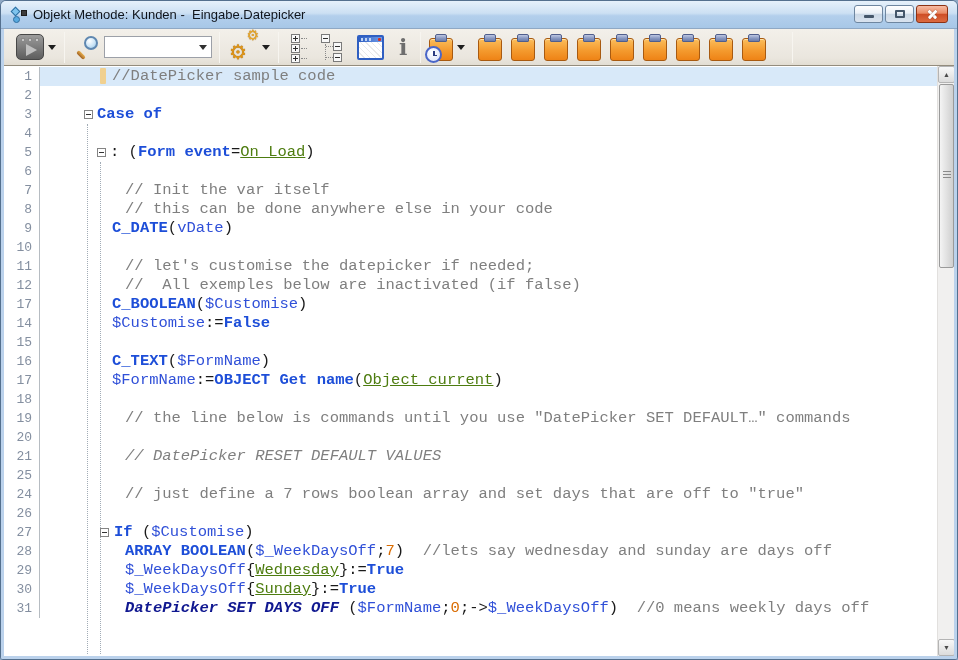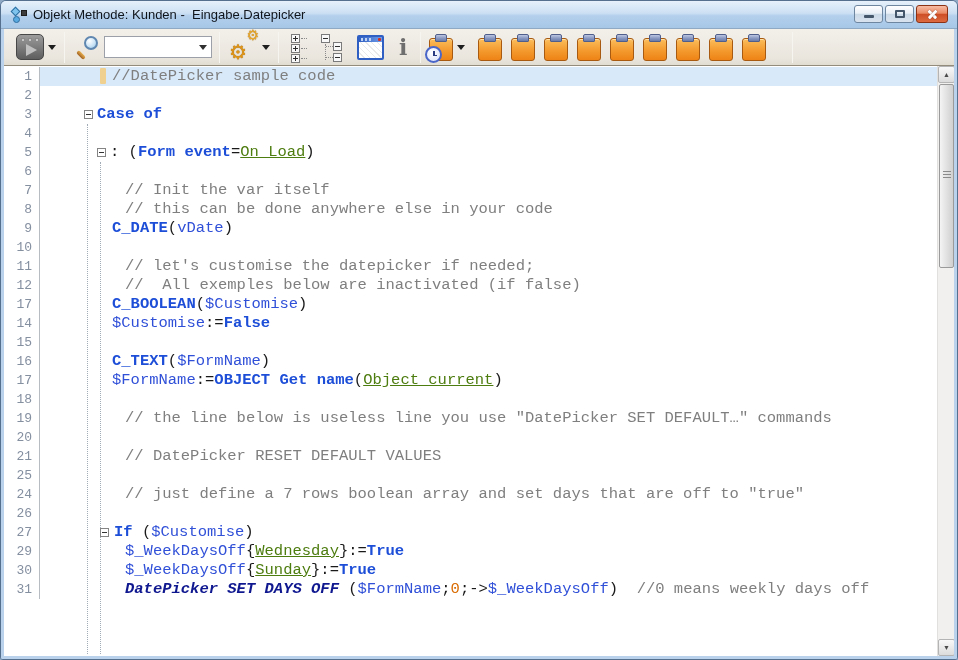--- a/index.html
+++ b/index.html
@@ -343,45 +343,49 @@
           <div class="line">
             <div class="num">17</div>
             <div class="code" style="padding-left: 72px;"><span class="tok-v">$FormName</span><span class="tok-p">:=</span><span class="tok-k">OBJECT Get name</span><span class="tok-p">(</span><span class="tok-u">Object current</span><span class="tok-p">)</span></div>
           </div>
           <div class="line">
             <div class="num">18</div>
             <div class="code" style="padding-left: 0px;"></div>
           </div>
           <div class="line">
             <div class="num">19</div>
-            <div class="code" style="padding-left: 85px;"><span class="tok-c">// the line below is useless line you use "DatePicker SET DEFAULT…" commands</span></div>
+            <div class="code" style="padding-left: 85px;"><span class="tok-c">// the line below is commands until you use "DatePicker SET DEFAULT…" commands</span></div>
           </div>
           <div class="line">
             <div class="num">20</div>
             <div class="code" style="padding-left: 0px;"></div>
           </div>
           <div class="line">
             <div class="num">21</div>
-            <div class="code" style="padding-left: 85px;"><span class="tok-c">// DatePicker RESET DEFAULT VALUES</span></div>
+            <div class="code" style="padding-left: 85px; font-style: italic;"><span class="tok-c">// DatePicker RESET DEFAULT VALUES</span></div>
           </div>
           <div class="line">
             <div class="num">25</div>
             <div class="code" style="padding-left: 0px;"></div>
           </div>
           <div class="line">
             <div class="num">24</div>
             <div class="code" style="padding-left: 85px;"><span class="tok-c">// just define a 7 rows boolean array and set days that are off to "true"</span></div>
           </div>
           <div class="line">
             <div class="num">26</div>
             <div class="code" style="padding-left: 0px;"></div>
           </div>
           <div class="line">
             <div class="num">27</div>
             <div class="code" style="padding-left: 74px;"><span class="fold" style="left: 60px;"></span><span class="tok-k">If</span><span class="tok-p"> (</span><span class="tok-v">$Customise</span><span class="tok-p">)</span></div>
+          </div>
+          <div class="line">
+            <div class="num">28</div>
+            <div class="code" style="padding-left: 85px;"><span class="tok-k">ARRAY BOOLEAN</span><span class="tok-p">(</span><span class="tok-v">$_WeekDaysOff</span><span class="tok-p">;</span><span class="tok-n">7</span><span class="tok-p">)  </span><span class="tok-c">//lets say wednesday and sunday are days off</span></div>
           </div>
           <div class="line">
             <div class="num">29</div>
             <div class="code" style="padding-left: 85px;"><span class="tok-v">$_WeekDaysOff</span><span class="tok-p">{</span><span class="tok-u">Wednesday</span><span class="tok-p">}:=</span><span class="tok-k">True</span></div>
           </div>
           <div class="line">
             <div class="num">30</div>
             <div class="code" style="padding-left: 85px;"><span class="tok-v">$_WeekDaysOff</span><span class="tok-p">{</span><span class="tok-u">Sunday</span><span class="tok-p">}:=</span><span class="tok-k">True</span></div>
           </div>
           <div class="line">

